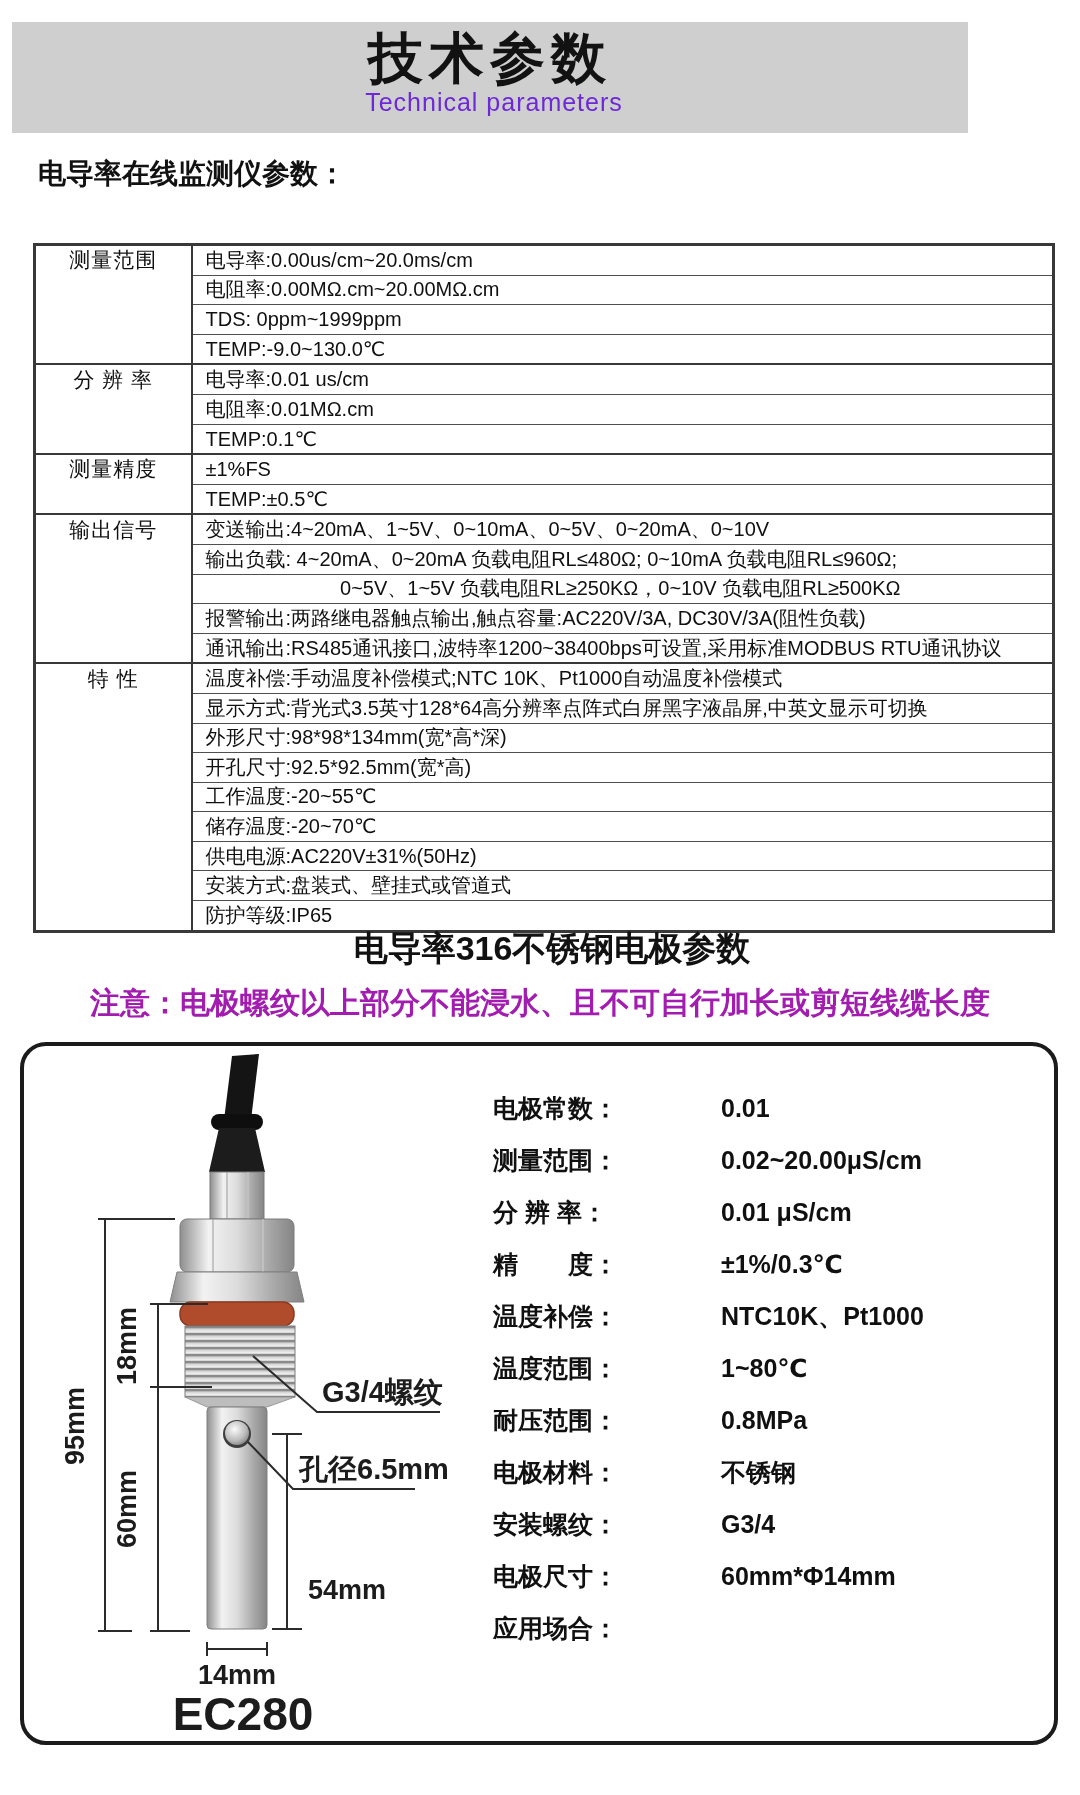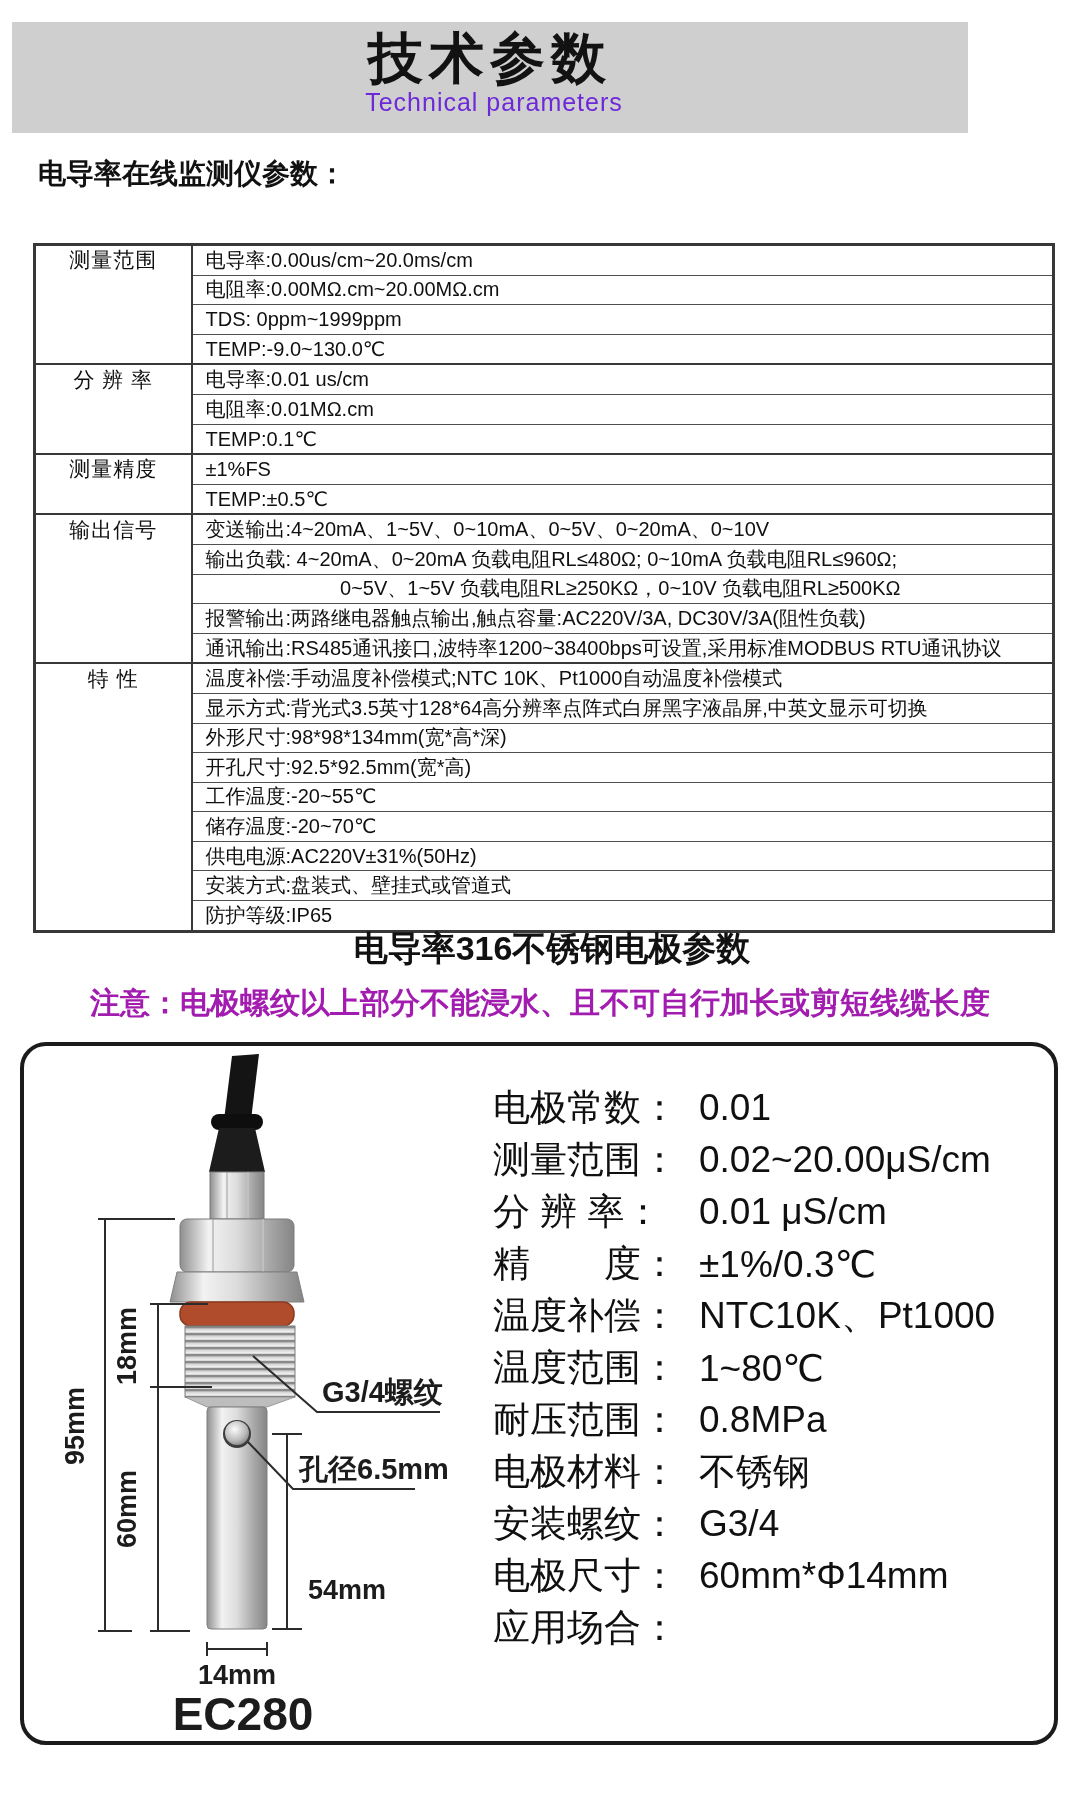--- a/index.html
+++ b/index.html
@@ -18,21 +18,21 @@
   table.spec td.lab{border-right:2px solid #383838;padding:0;vertical-align:top;}
   table.spec td.lab div{height:28.6px;display:flex;align-items:center;justify-content:center;
                         font-size:21px;letter-spacing:1px;}
   table.spec td.center{text-align:center;padding-left:0;}
   .sec-title{position:absolute;left:12px;top:926px;width:1080px;text-align:center;font-size:34px;font-weight:700;}
   .warn{position:absolute;left:0;top:983px;width:1080px;text-align:center;font-size:30px;font-weight:700;}
   .probebox{position:absolute;left:20px;top:1042px;width:1030px;height:695px;border:4px solid #1b1b1b;
             border-radius:26px;background:#fff;}
   .diag{position:absolute;left:20px;top:1046px;width:460px;height:696px;}
   .plist{position:absolute;left:493px;top:1082px;width:555px;}
-  .plist .row{display:flex;height:52px;align-items:center;font-size:37px;font-weight:400;color:#101010;white-space:nowrap;}
+  .plist .row{display:flex;height:52px;align-items:center;font-size:25px;font-weight:700;color:#101010;white-space:nowrap;gap:22px;}
   .plist .pl{width:152px;flex:0 0 152px;}
   .plist .pv{padding-left:6px;margin-left:48px;}
   svg text{font-family:"Liberation Sans","DejaVu Sans",sans-serif;}
 </style>
 </head>
 <body>
 
 <div class="page">
   <div class="band">
     <div class="t1">技术参数</div>

